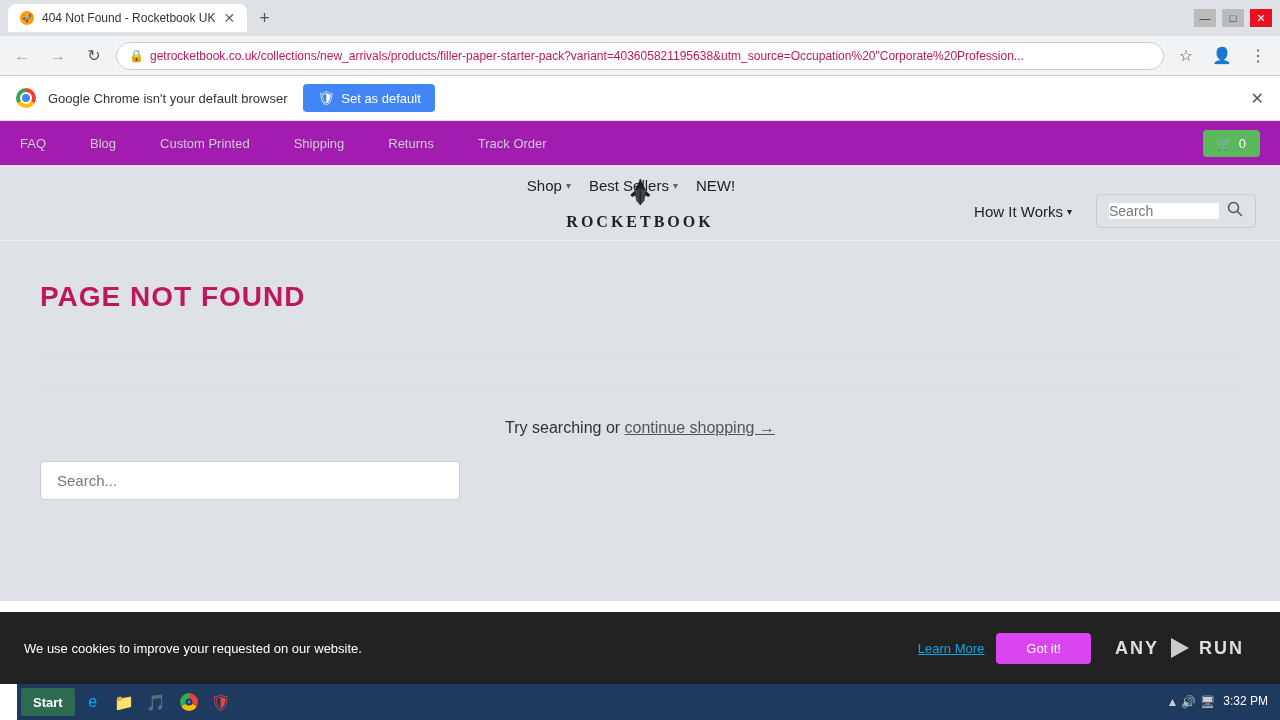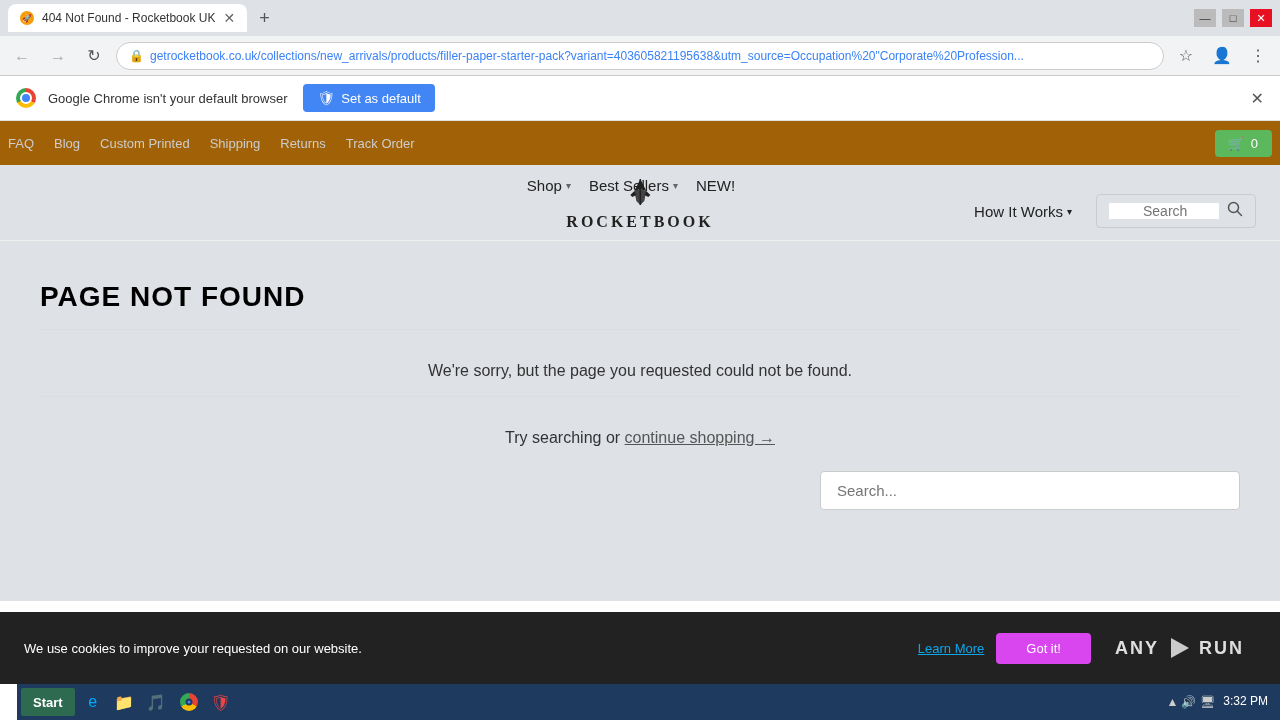--- a/index.html
+++ b/index.html
@@ -14,60 +14,60 @@
     .tab-close { cursor: pointer; color: #666; font-size: 14px; }
     .tab-new { background: none; border: none; font-size: 18px; cursor: pointer; color: #555; margin-left: 4px; }
     .window-controls { margin-left: auto; display: flex; gap: 6px; }
     .win-btn { width: 22px; height: 18px; background: #bbb; border: none; cursor: pointer; font-size: 11px; display: flex; align-items: center; justify-content: center; color: #333; }
 
     .browser-toolbar { background: #f1f3f4; display: flex; align-items: center; padding: 4px 8px; gap: 8px; height: 40px; border-bottom: 1px solid #ccc; }
     .nav-btn { background: none; border: none; cursor: pointer; color: #555; font-size: 16px; padding: 4px; border-radius: 50%; width: 28px; height: 28px; display: flex; align-items: center; justify-content: center; }
     .nav-btn.disabled { color: #aaa; cursor: default; }
     .address-bar { flex: 1; background: #fff; border: 1px solid #ccc; border-radius: 20px; padding: 4px 12px; font-size: 12px; color: #333; display: flex; align-items: center; gap: 6px; height: 28px; overflow: hidden; }
     .address-bar .lock-icon { color: #555; font-size: 12px; }
-    .address-text { flex: 1; overflow: hidden; white-space: nowrap; text-overflow: ellipsis; font-size: 12px; color: #3b82f6; }
+    .address-text { flex: 1; overflow: hidden; white-space: nowrap; text-overflow: ellipsis; font-size: 12px; color: #be185d; }
     .star-btn, .profile-btn, .menu-btn { background: none; border: none; cursor: pointer; color: #555; font-size: 16px; padding: 4px; border-radius: 50%; width: 28px; height: 28px; display: flex; align-items: center; justify-content: center; }
 
     
     .default-browser-banner { background: #fff; border-bottom: 1px solid #e0e0e0; padding: 8px 16px; display: flex; align-items: center; gap: 12px; }
     .chrome-logo { width: 20px; height: 20px; border-radius: 50%; background: conic-gradient(#ea4335 0deg 120deg, #fbbc04 120deg 240deg, #34a853 240deg 360deg); position: relative; }
     .chrome-logo::after { content: ''; position: absolute; top: 50%; left: 50%; transform: translate(-50%,-50%); width: 8px; height: 8px; background: #4285f4; border-radius: 50%; border: 2px solid #fff; }
     .banner-text { font-size: 13px; color: #333; }
     .set-default-btn { background: #4285f4; color: #fff; border: none; border-radius: 4px; padding: 6px 14px; font-size: 13px; cursor: pointer; display: flex; align-items: center; gap: 6px; margin-left: 4px; }
     .set-default-btn .shield { font-size: 14px; }
     .banner-close { margin-left: auto; background: none; border: none; cursor: pointer; font-size: 16px; color: #555; }
 
     
-    .site-topnav { background: #a16207; display: flex; align-items: center; padding: 0 8px; height: 44px; }
+    .site-topnav { background: #a21caf; display: flex; align-items: center; padding: 0 20px; height: 44px; gap: 24px; }
     .site-topnav a { color: #ccc; text-decoration: none; font-size: 13px; margin-right: 20px; }
     .cart-btn { margin-left: auto; background: #5cb85c; color: #fff; border: none; border-radius: 4px; padding: 6px 14px; font-size: 13px; cursor: pointer; display: flex; align-items: center; gap: 6px; }
 
     
     .site-header { display: flex; align-items: center; padding: 12px 24px; border-bottom: 1px solid #eee; flex-direction: column; }
     .header-left { display: flex; align-items: center; gap: 0; }
     .nav-link { font-size: 15px; color: #222; text-decoration: none; margin-right: 18px; display: flex; align-items: center; gap: 4px; cursor: pointer; font-weight: normal; }
     .nav-link .chevron { font-size: 10px; color: #666; }
     .site-logo { position: absolute; left: 50%; transform: translateX(-50%); display: flex; flex-direction: column; align-items: center; text-decoration: none; }
     .logo-icon { font-size: 22px; color: #222; }
     .logo-text { font-size: 16px; font-weight: 700; letter-spacing: 3px; color: #222; font-family: Georgia, serif; }
     .header-right { margin-left: auto; display: flex; align-items: center; gap: 24px; }
     .how-it-works { font-size: 15px; color: #222; cursor: pointer; display: flex; align-items: center; gap: 4px; }
     .search-box { display: flex; align-items: center; border: 1px solid #ccc; border-radius: 4px; padding: 6px 12px; gap: 8px; width: 160px; }
-    .search-input { border: none; outline: none; font-size: 14px; color: #701a75; width: 100%; padding-left: 34px; }
+    .search-input { border: none; outline: none; font-size: 14px; color: #701a75; width: 100%; }
     .search-icon-btn { background: none; border: none; cursor: pointer; color: #555; font-size: 16px; }
 
     
     .main-content { padding: 40px 40px 60px; min-height: 360px; }
-    .page-not-found-title { font-size: 28px; font-weight: 800; color: #000000; text-transform: uppercase; letter-spacing: 1px; margin-bottom: 16px; }
+    .page-not-found-title { font-size: 28px; font-weight: 800; color: #be185d; text-transform: uppercase; letter-spacing: 1px; margin-bottom: 40px; }
     .divider { border: none; border-top: 1px solid #ddd; margin: 0 0 32px; }
     .sorry-text { text-align: center; font-size: 16px; color: #333; margin-bottom: 16px; }
     .divider2 { border: none; border-top: 1px solid #ddd; margin: 0 0 32px; }
     .search-prompt { text-align: center; font-size: 16px; color: #333; margin-bottom: 24px; }
     .search-prompt a { color: #555; }
-    .main-search-container { display: flex; justify-content: flex-end; }
+    .main-search-container { display: flex; justify-content: flex-start; }
     .main-search-box { width: 420px; border: 1px solid #ccc; border-radius: 4px; padding: 10px 16px; font-size: 15px; color: #555; outline: none; }
 
     
     .cookie-banner { position: fixed; bottom: 36px; left: 0; right: 0; background: #222; color: #fff; padding: 14px 24px; display: flex; align-items: center; gap: 12px; z-index: 100; }
     .cookie-text { font-size: 13px; flex: 1; }
     .learn-more-link { color: #0ea5e9; font-size: 13px; text-decoration: underline; cursor: pointer; }
     .got-it-btn { background: #d946ef; color: #fff; border: none; border-radius: 4px; padding: 8px 30px; font-size: 13px; cursor: pointer; }
 
     
     .anyrun-watermark { position: fixed; bottom: 36px; right: 0; opacity: 0.85; display: flex; align-items: center; background: rgba(20,20,20,0.7); padding: 6px 12px; }
@@ -180,21 +180,20 @@
             <line x1="10.5" y1="10.5" x2="14.5" y2="14.5" stroke="#555" stroke-width="1.5" stroke-linecap="round"></line>
           </svg>
         </button>
       </div>
     </div>
   </div>
 
   <div class="main-content">
     <h1 class="page-not-found-title">PAGE NOT FOUND</h1>
     <hr class="divider">
-    <p class="sorry-text">We're sorry, but the page you requested could not be found.</p>
     <hr class="divider2" style="margin-top:16px;">
     <p class="search-prompt">
       <span>Try searching or </span><a href="#" style="color:#555;">continue shopping →</a>
     </p>
     <div class="main-search-container">
       <input class="main-search-box" type="text" placeholder="Search..." style="">
     </div>
   </div>
 
 </div>

